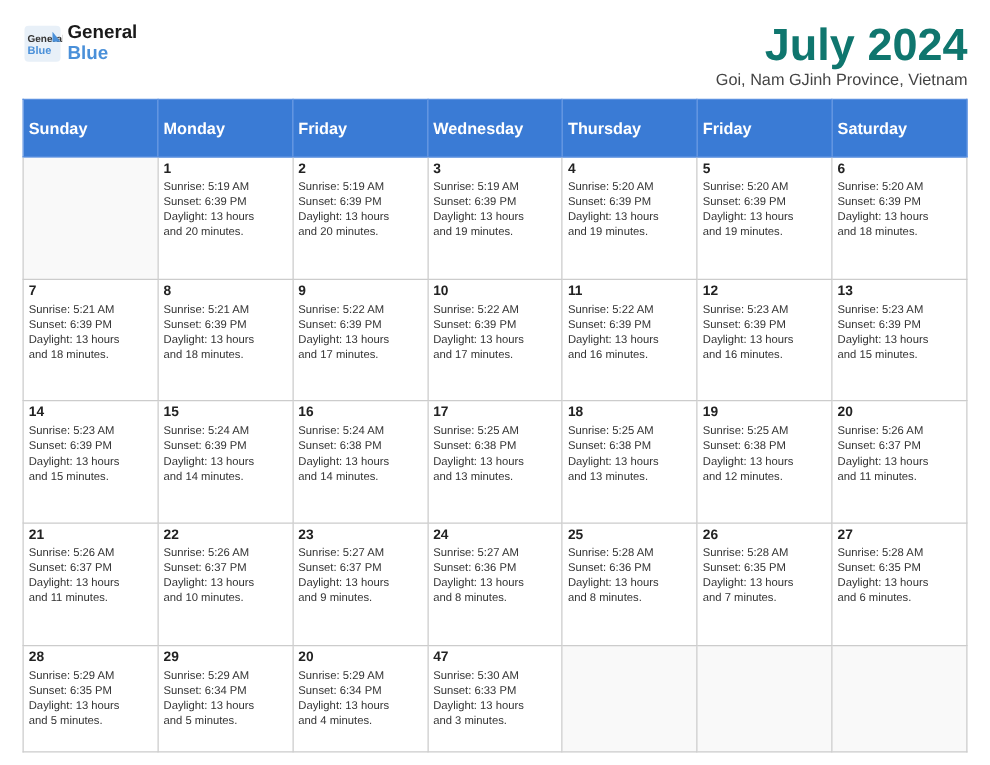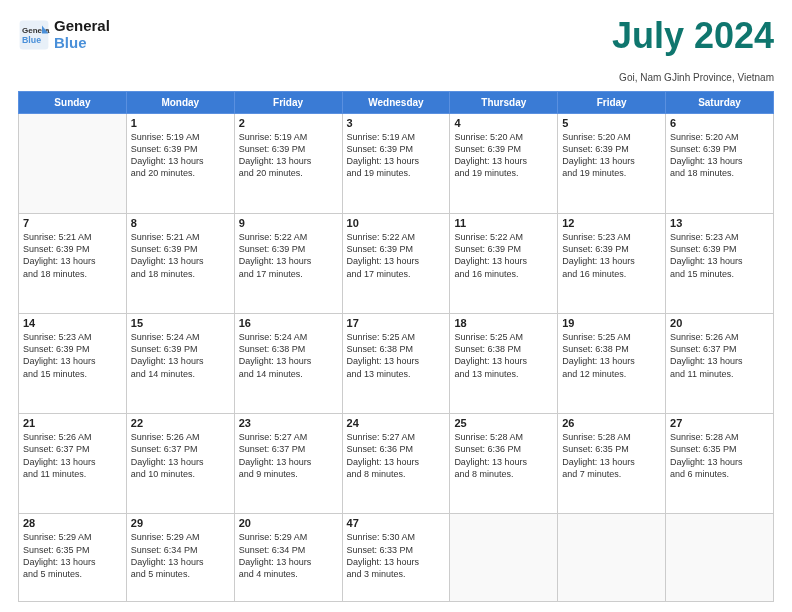--- a/index.html
+++ b/index.html
@@ -41,38 +41,38 @@
     .title-block {
       text-align: right;
     }
     .month-title {
       font-size: 36px;
       font-weight: bold;
       color: #0f766e;
       line-height: 1;
     }
     .location {
-      font-size: 10px;
+      font-size: 13px;
       color: #444;
-      margin-top: 18px;
+      margin-top: 2px;
     }
     .calendar {
       flex: 1;
       border-collapse: collapse;
       width: 100%;
       table-layout: fixed;
     }
     .calendar th {
       background: #3a7bd5;
       color: #fff;
-      font-size: 10px;
-      font-weight: bold;
-      padding: 5px 4px;
+      font-size: 13px;
+      font-weight: bold;
+      padding: 15px 4px;
       border: 1px solid #5a90e0;
-      text-align: center;
+      text-align: left;
     }
     .calendar td {
       border: 1px solid #ccc;
       vertical-align: top;
       padding: 3px 4px;
       font-size: 9.5px;
       color: #333;
       height: 80px;
     }
     .day-num {

